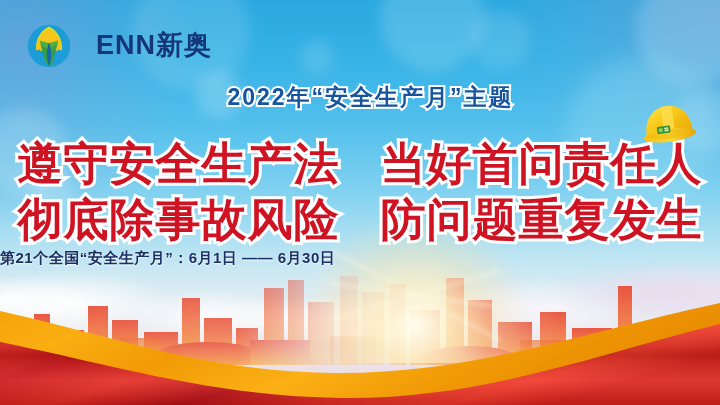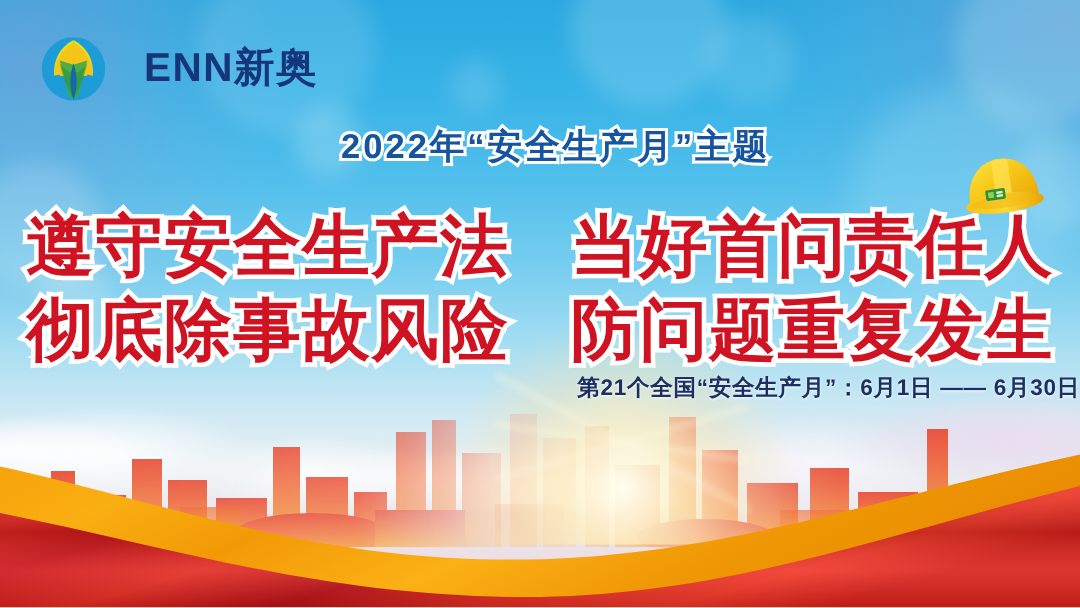--- a/index.html
+++ b/index.html
@@ -158,21 +158,21 @@
     paint-order: stroke fill;
     white-space: nowrap;
   }
   .headline .gap { display: inline-block; width: 14px; }
   .line1 { top: 134px; }
   .line2 { top: 190px; }
 
   .footnote {
     position: absolute;
     left: 0; right: 0; top: 249px;
-    text-align: right;
+    text-align: left;
     font-size: 15px;
     font-weight: 700;
     letter-spacing: 0.5px;
     color: #1b2f63;
     text-shadow: 0 1px 2px rgba(255,255,255,0.9);
   }
 
   
   .helmet { position: absolute; left: 636px; top: 98px; width: 66px; height: 52px; }
 </style>

